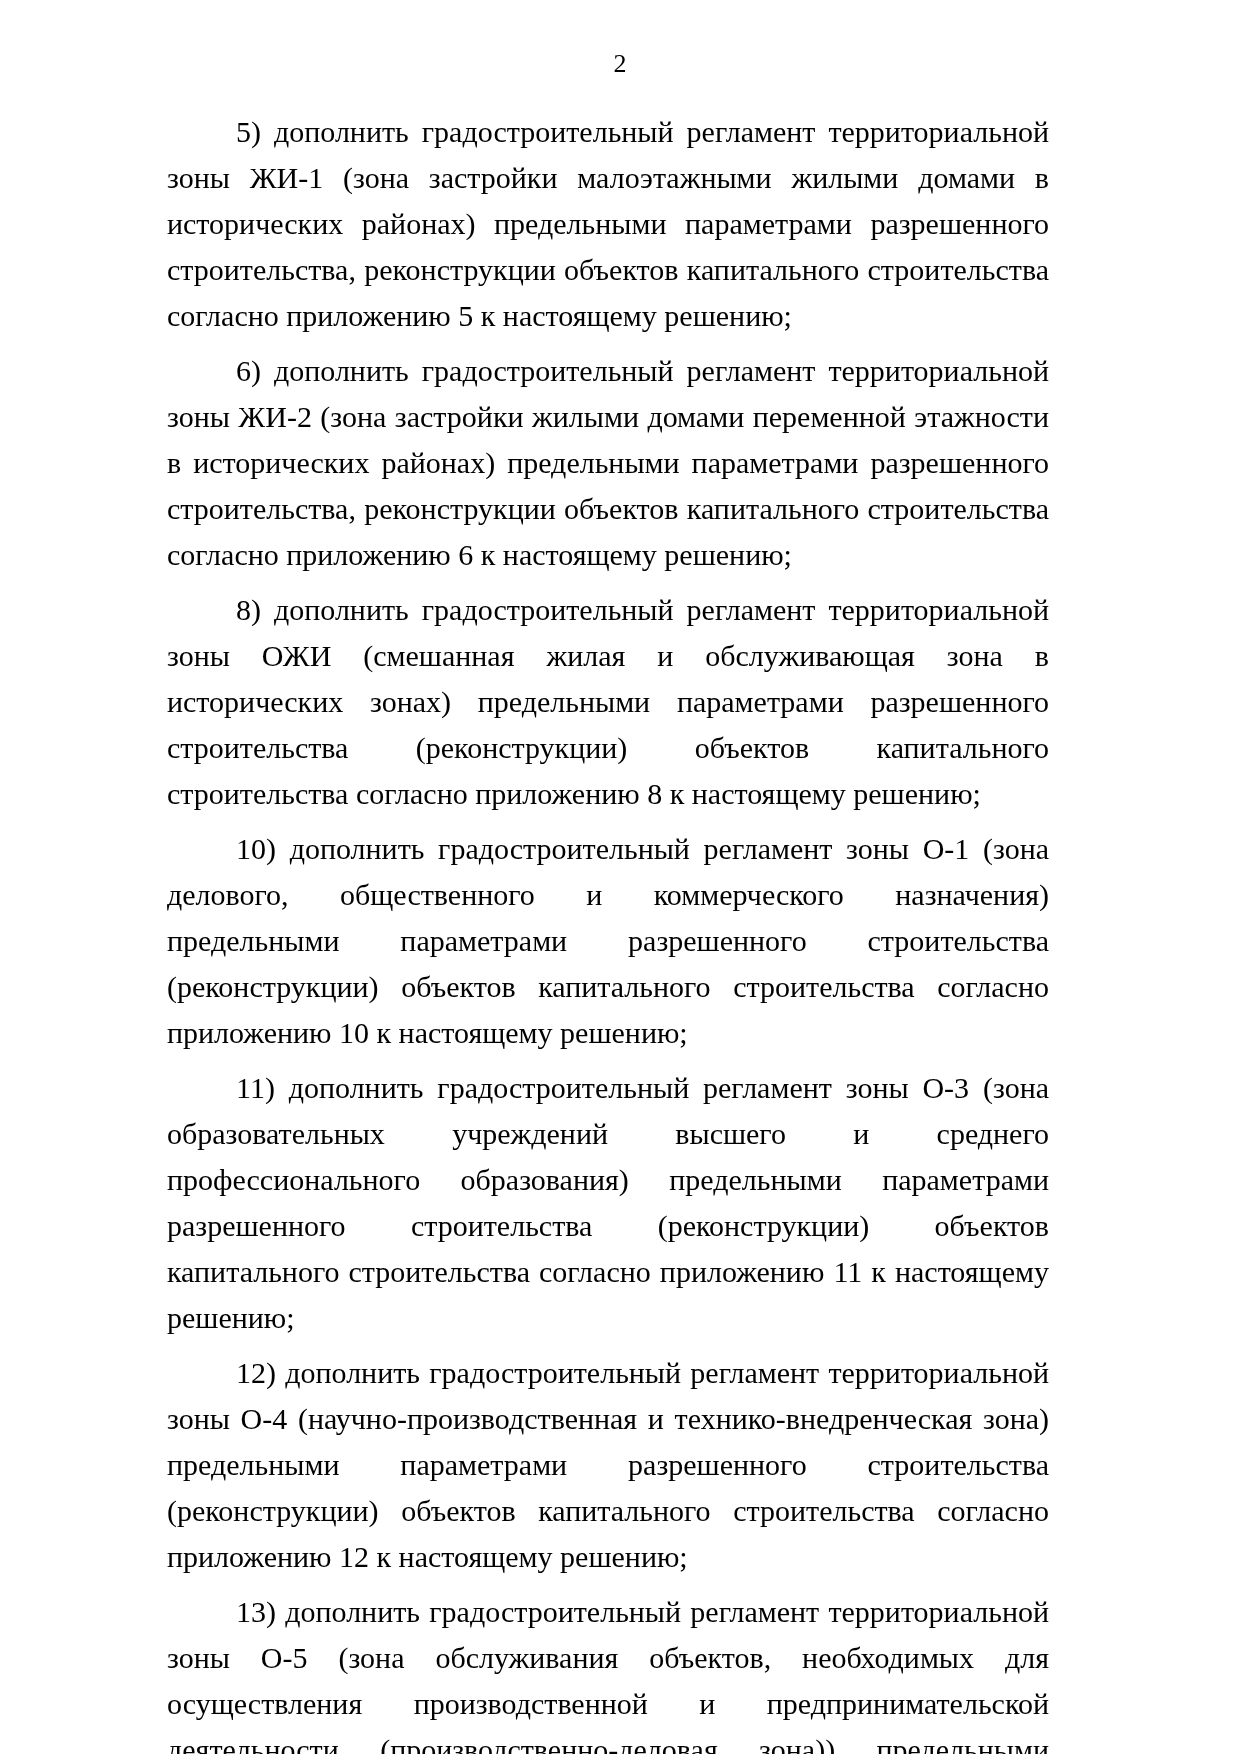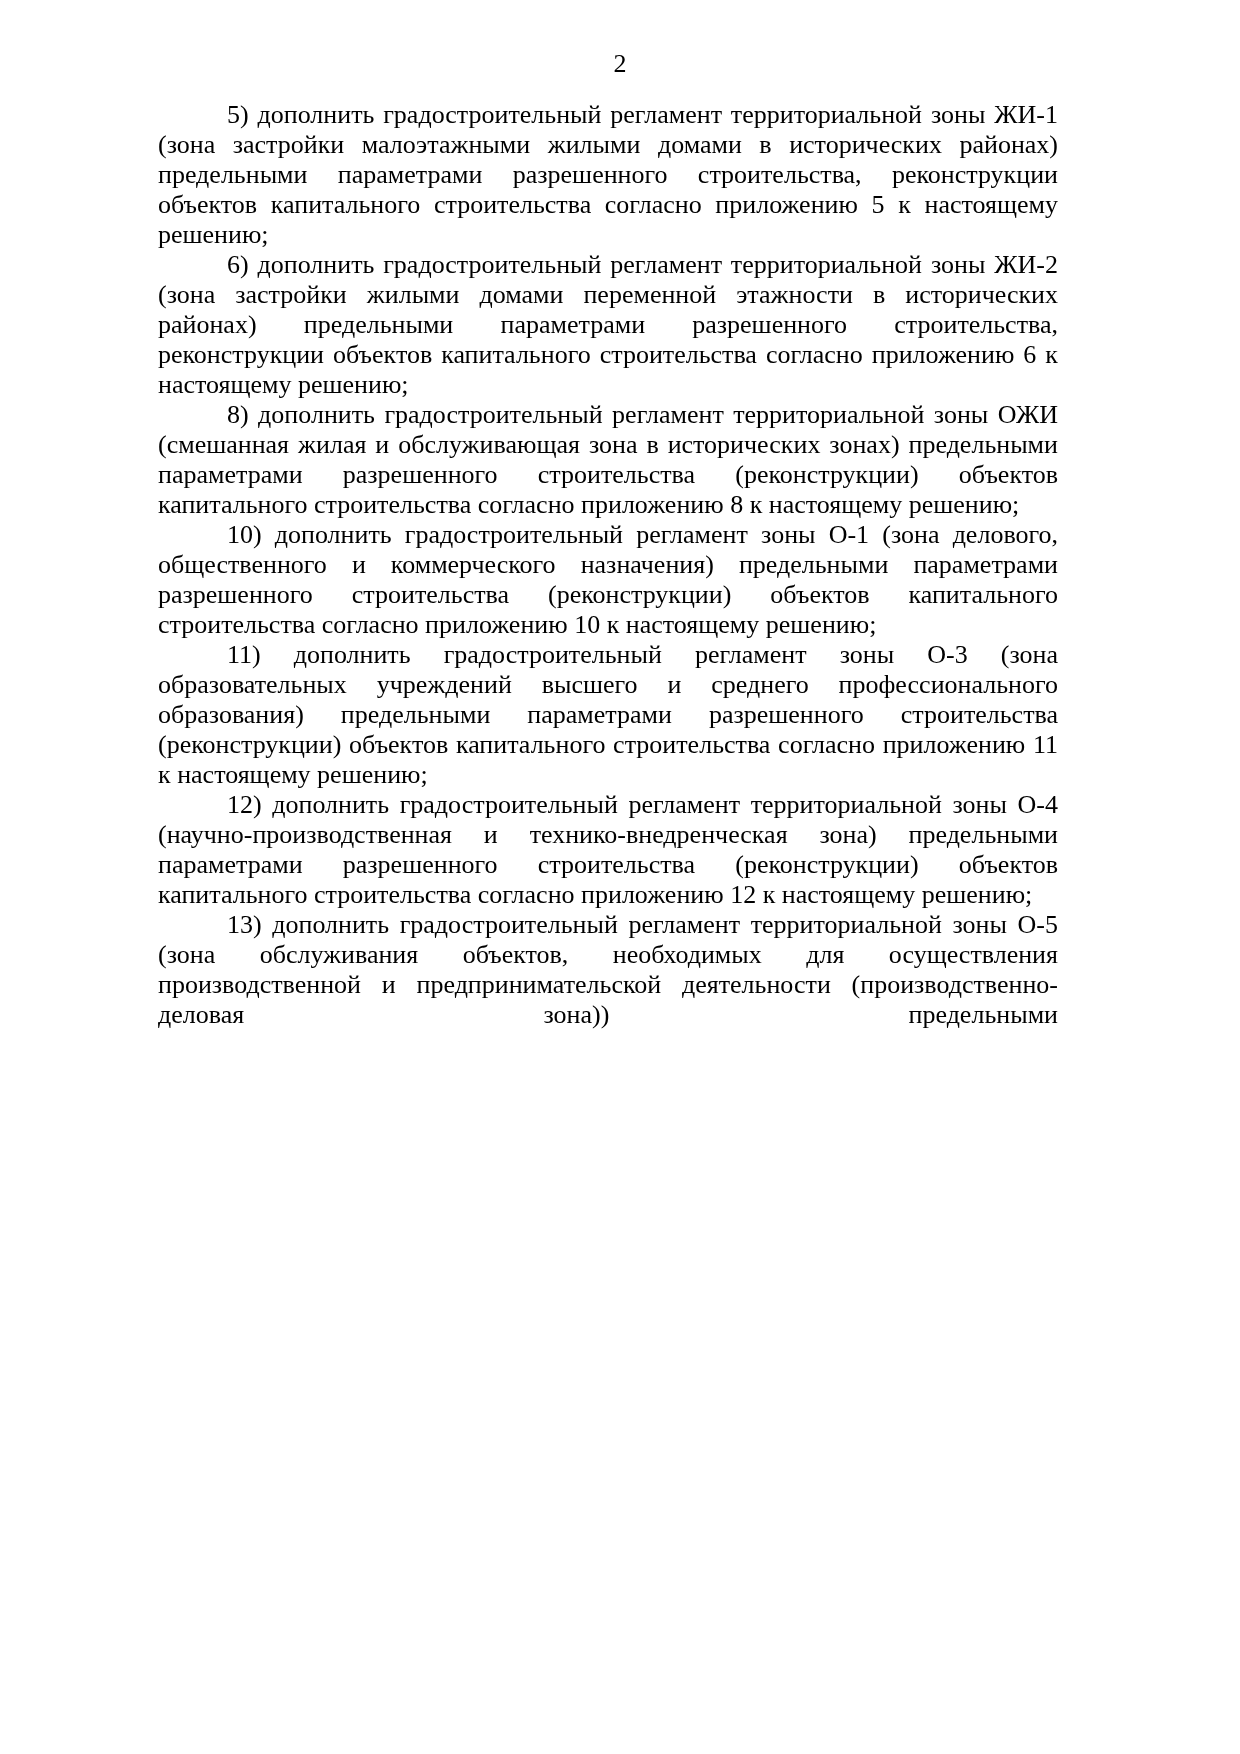--- a/index.html
+++ b/index.html
@@ -30,24 +30,24 @@
     font-size: 26px;
     line-height: 28px;
   }
   .content {
     position: absolute;
     top: 100px;
     left: 158px;
     width: 900px;
   }
   .content p {
-    margin: 0;
+    margin: 9px;
     padding: 0;
-    font-size: 26px;
-    line-height: 30px;
+    font-size: 30px;
+    line-height: 46px;
     text-align: justify;
     text-indent: 69px;
     hyphens: none;
   }
   .content p.continued {
     
     text-align-last: justify;
   }
 </style>
 </head>

